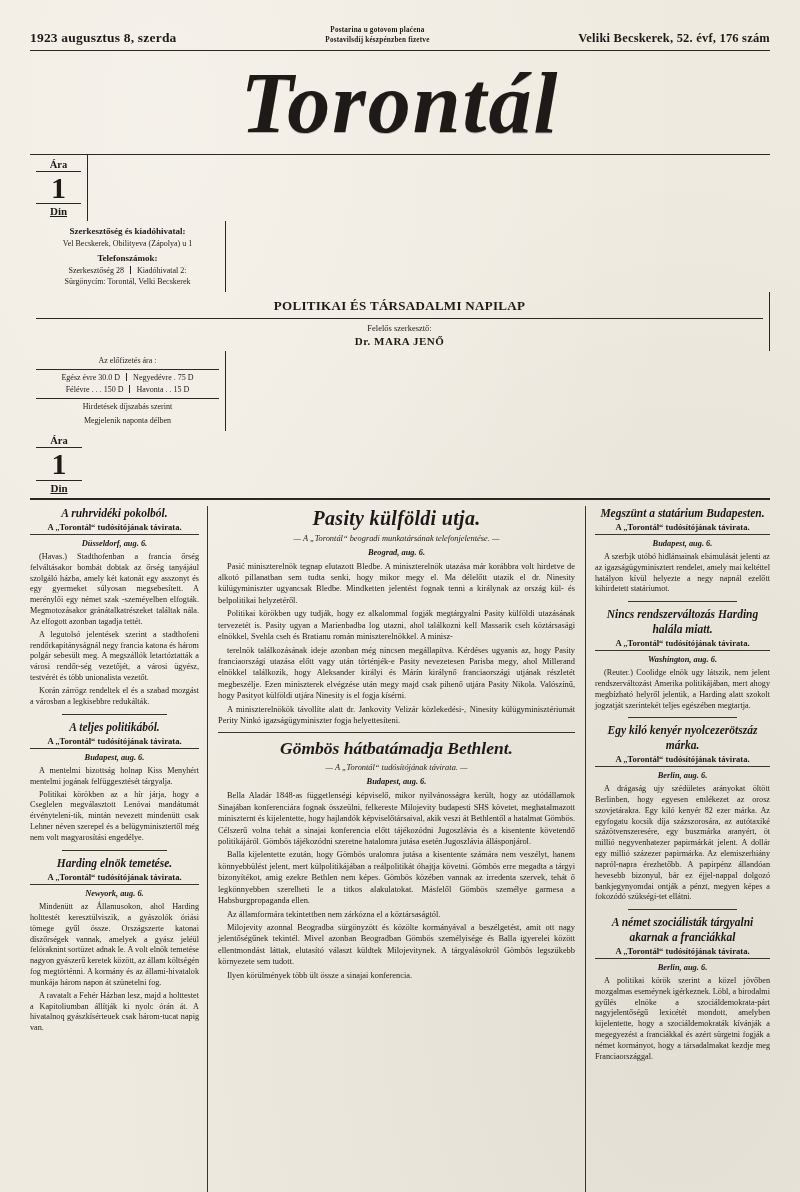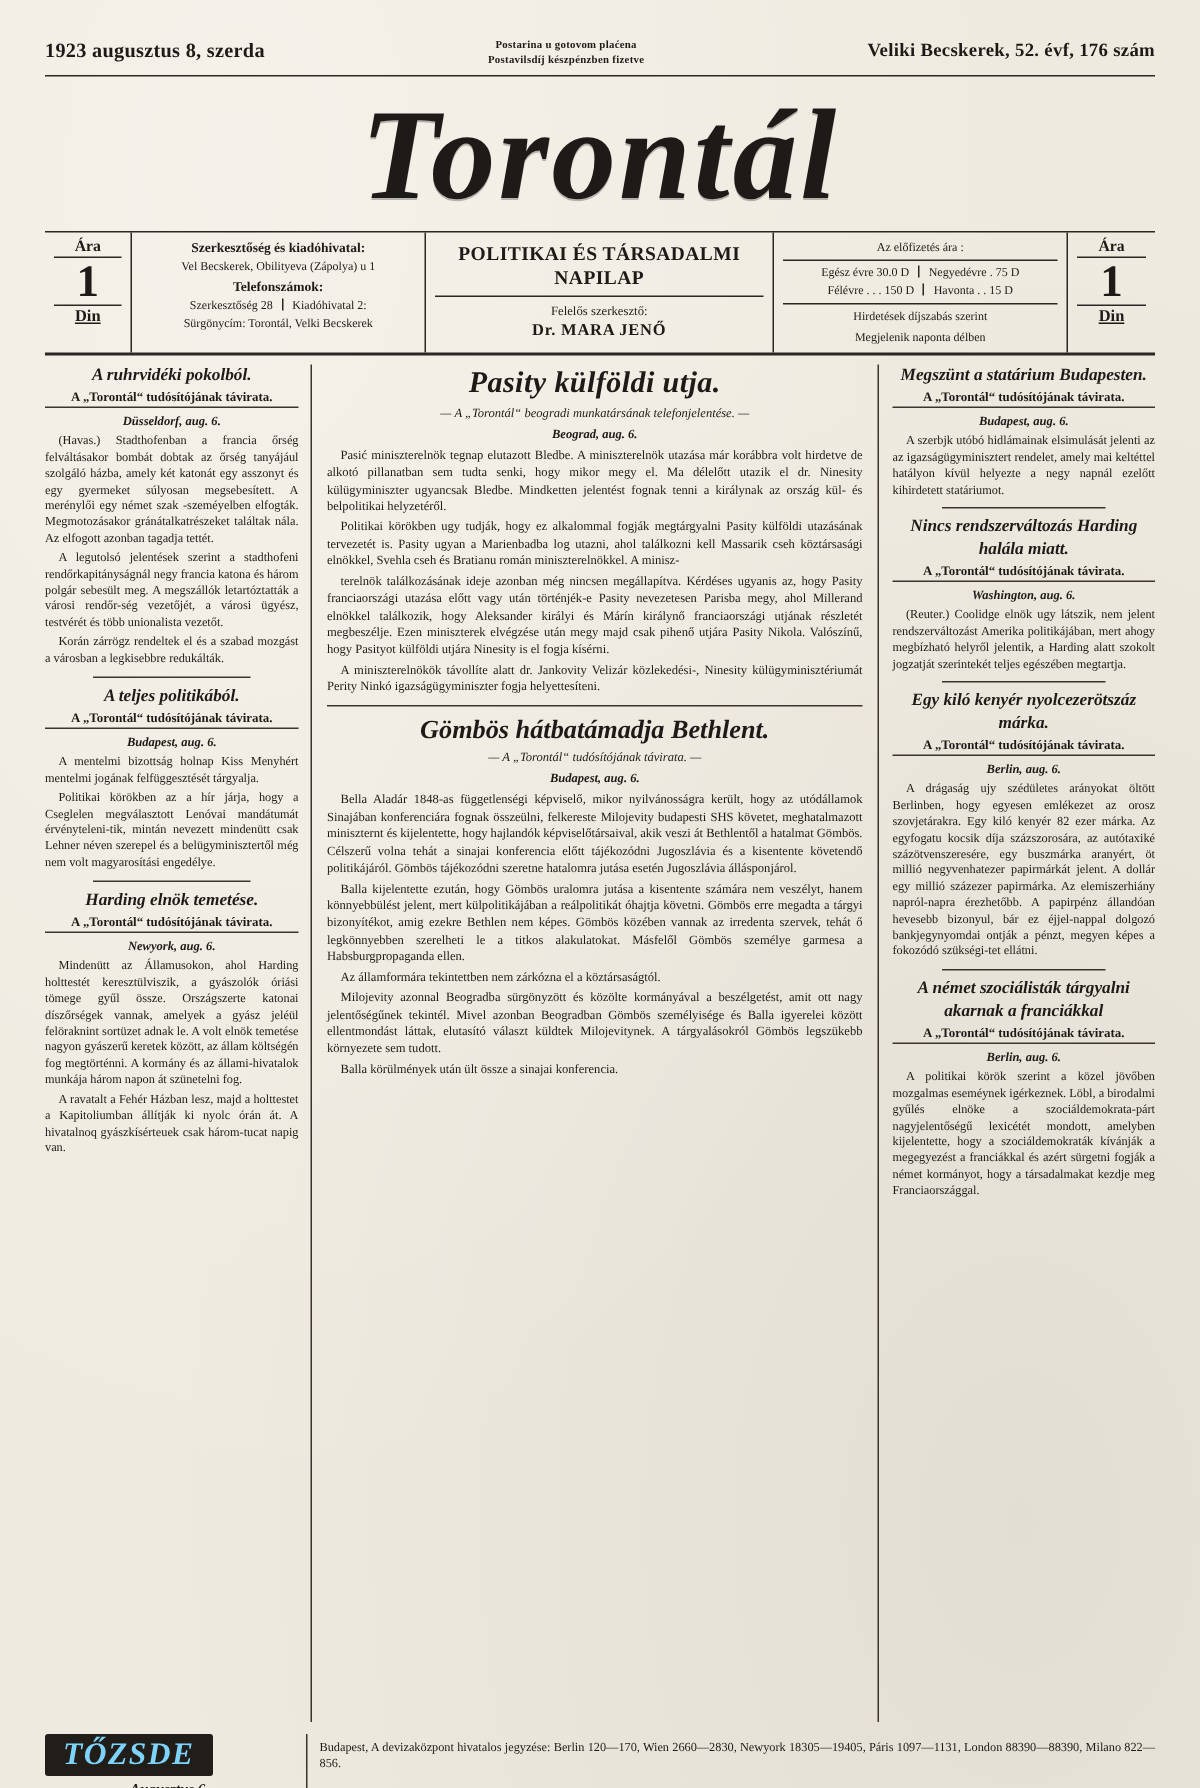--- a/index.html
+++ b/index.html
@@ -15,21 +15,21 @@
     width:800px;height:1192px;
     box-sizing:border-box;
     padding:26px 30px 10px 30px;
     background:
       radial-gradient(ellipse at 20% 10%, rgba(255,255,255,0.35), rgba(0,0,0,0) 60%),
       radial-gradient(ellipse at 85% 85%, rgba(0,0,0,0.05), rgba(0,0,0,0) 60%),
       #efeadf;
   }
   
   .topline{
-    display:flex;align-items:flex-start;justify-content:space-between;
+    display:flex;align-items:flex-end;justify-content:space-between;
     font-weight:bold;letter-spacing:.2px;
   }
   .topline .date{font-size:13.5px;}
   .topline .postal{
     font-size:7.2px;line-height:1.35;text-align:center;
     margin-bottom:1px;font-weight:bold;
   }
   .topline .issue{font-size:12.5px;}
   .rule{border-top:1px solid #2b2723;margin:4px 0 0 0;}
   
@@ -43,20 +43,21 @@
     margin:10px 0 2px 0;
     font-style:italic;
     text-shadow:0 1px 0 rgba(0,0,0,.25);
   }
   
   .headbox{
     display:flex;
     border-top:1px solid #2b2723;
     border-bottom:2px solid #2b2723;
     margin-top:8px;
+    flex-direction:column;
   }
   .hb{
     padding:4px 6px;
     box-sizing:border-box;
     border-right:1px solid #2b2723;
   }
   .hb:last-child{border-right:none;}
   .hb.price{width:58px;text-align:center;}
   .hb.price .lbl{font-size:10.5px;font-weight:bold;border-bottom:1px solid #2b2723;padding-bottom:1px;}
   .hb.price .num{font-size:30px;font-weight:bold;line-height:1.05;}
@@ -253,21 +254,21 @@
       <div class="hr"></div>
 
       <article>
         <h2 class="head big2">Gömbös hátbatámadja Bethlent.</h2>
         <div class="subkick">— A „Torontál“ tudósítójának távirata. —</div>
         <div class="dl">Budapest, aug. 6.</div>
         <p>Bella Aladár 1848-as függetlenségi képviselő, mikor nyilvánosságra került, hogy az utódállamok Sinajában konferenciára fognak összeülni, felkereste Milojevity budapesti SHS követet, meghatalmazott miniszternt és kijelentette, hogy hajlandók képviselőtársaival, akik veszi át Bethlentől a hatalmat Gömbös. Célszerű volna tehát a sinajai konferencia előtt tájékozódni Jugoszlávia és a kisentente követendő politikájáról. Gömbös tájékozódni szeretne hatalomra jutása esetén Jugoszlávia állásponjárol.</p>
         <p>Balla kijelentette ezután, hogy Gömbös uralomra jutása a kisentente számára nem veszélyt, hanem könnyebbülést jelent, mert külpolitikájában a reálpolitikát óhajtja követni. Gömbös erre megadta a tárgyi bizonyítékot, amig ezekre Bethlen nem képes. Gömbös közében vannak az irredenta szervek, tehát ő legkönnyebben szerelheti le a titkos alakulatokat. Másfelől Gömbös személye garmesa a Habsburgpropaganda ellen.</p>
         <p>Az államformára tekintettben nem zárkózna el a köztársaságtól.</p>
         <p>Milojevity azonnal Beogradba sürgönyzött és közölte kormányával a beszélgetést, amit ott nagy jelentőségűnek tekintél. Mivel azonban Beogradban Gömbös személyisége és Balla igyerelei között ellentmondást láttak, elutasító választ küldtek Milojevitynek. A tárgyalásokról Gömbös legszükebb környezete sem tudott.</p>
-        <p>Balla körülmények után ült össze a sinajai konferencia.</p>
+        <p>Ilyen körülmények több ült össze a sinajai konferencia.</p>
       </article>
 
     </div>
 
     <div class="col c3">
 
       <article>
         <h2 class="head">Megszünt a statárium Budapesten.</h2>
         <div class="kicker">A „Torontál“ tudósítójának távirata.</div>
         <div class="dl">Budapest, aug. 6.</div>

